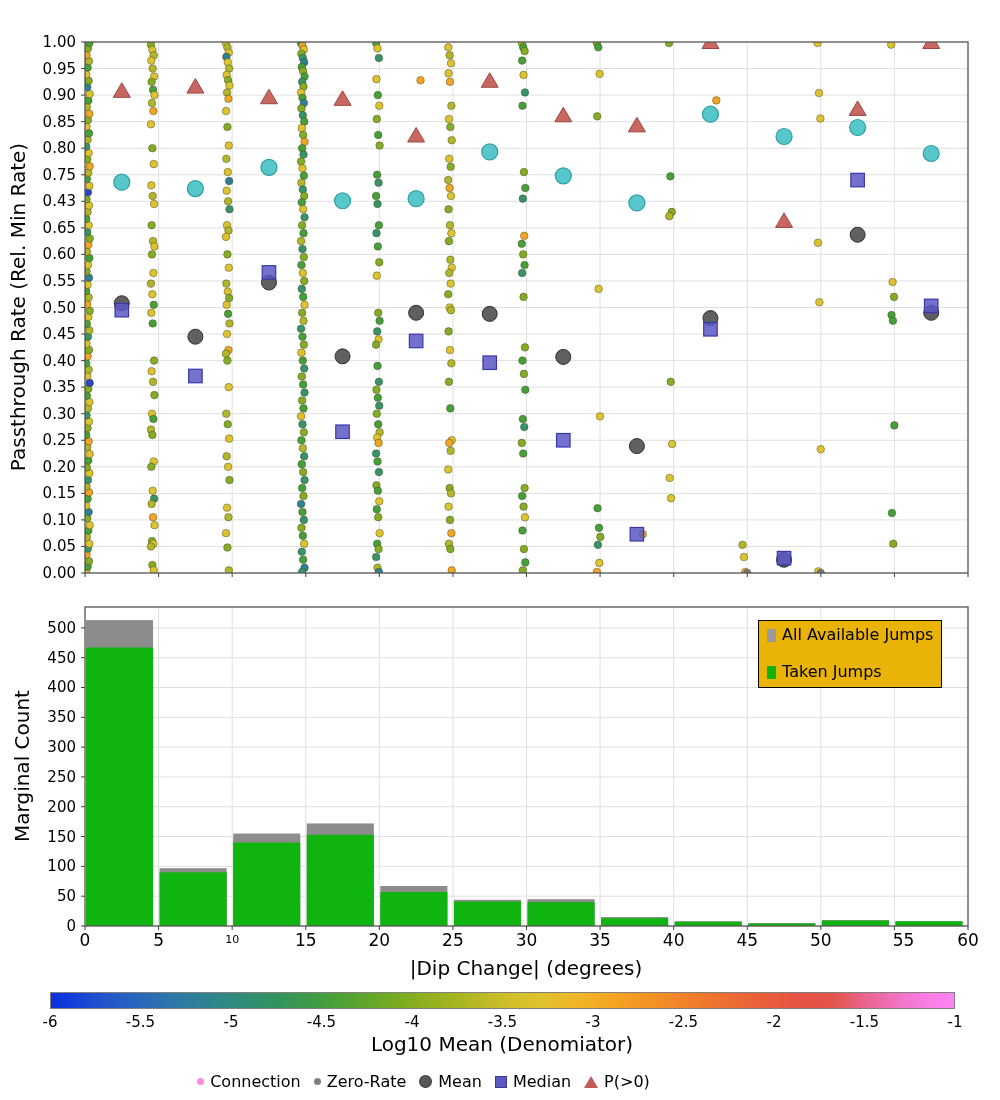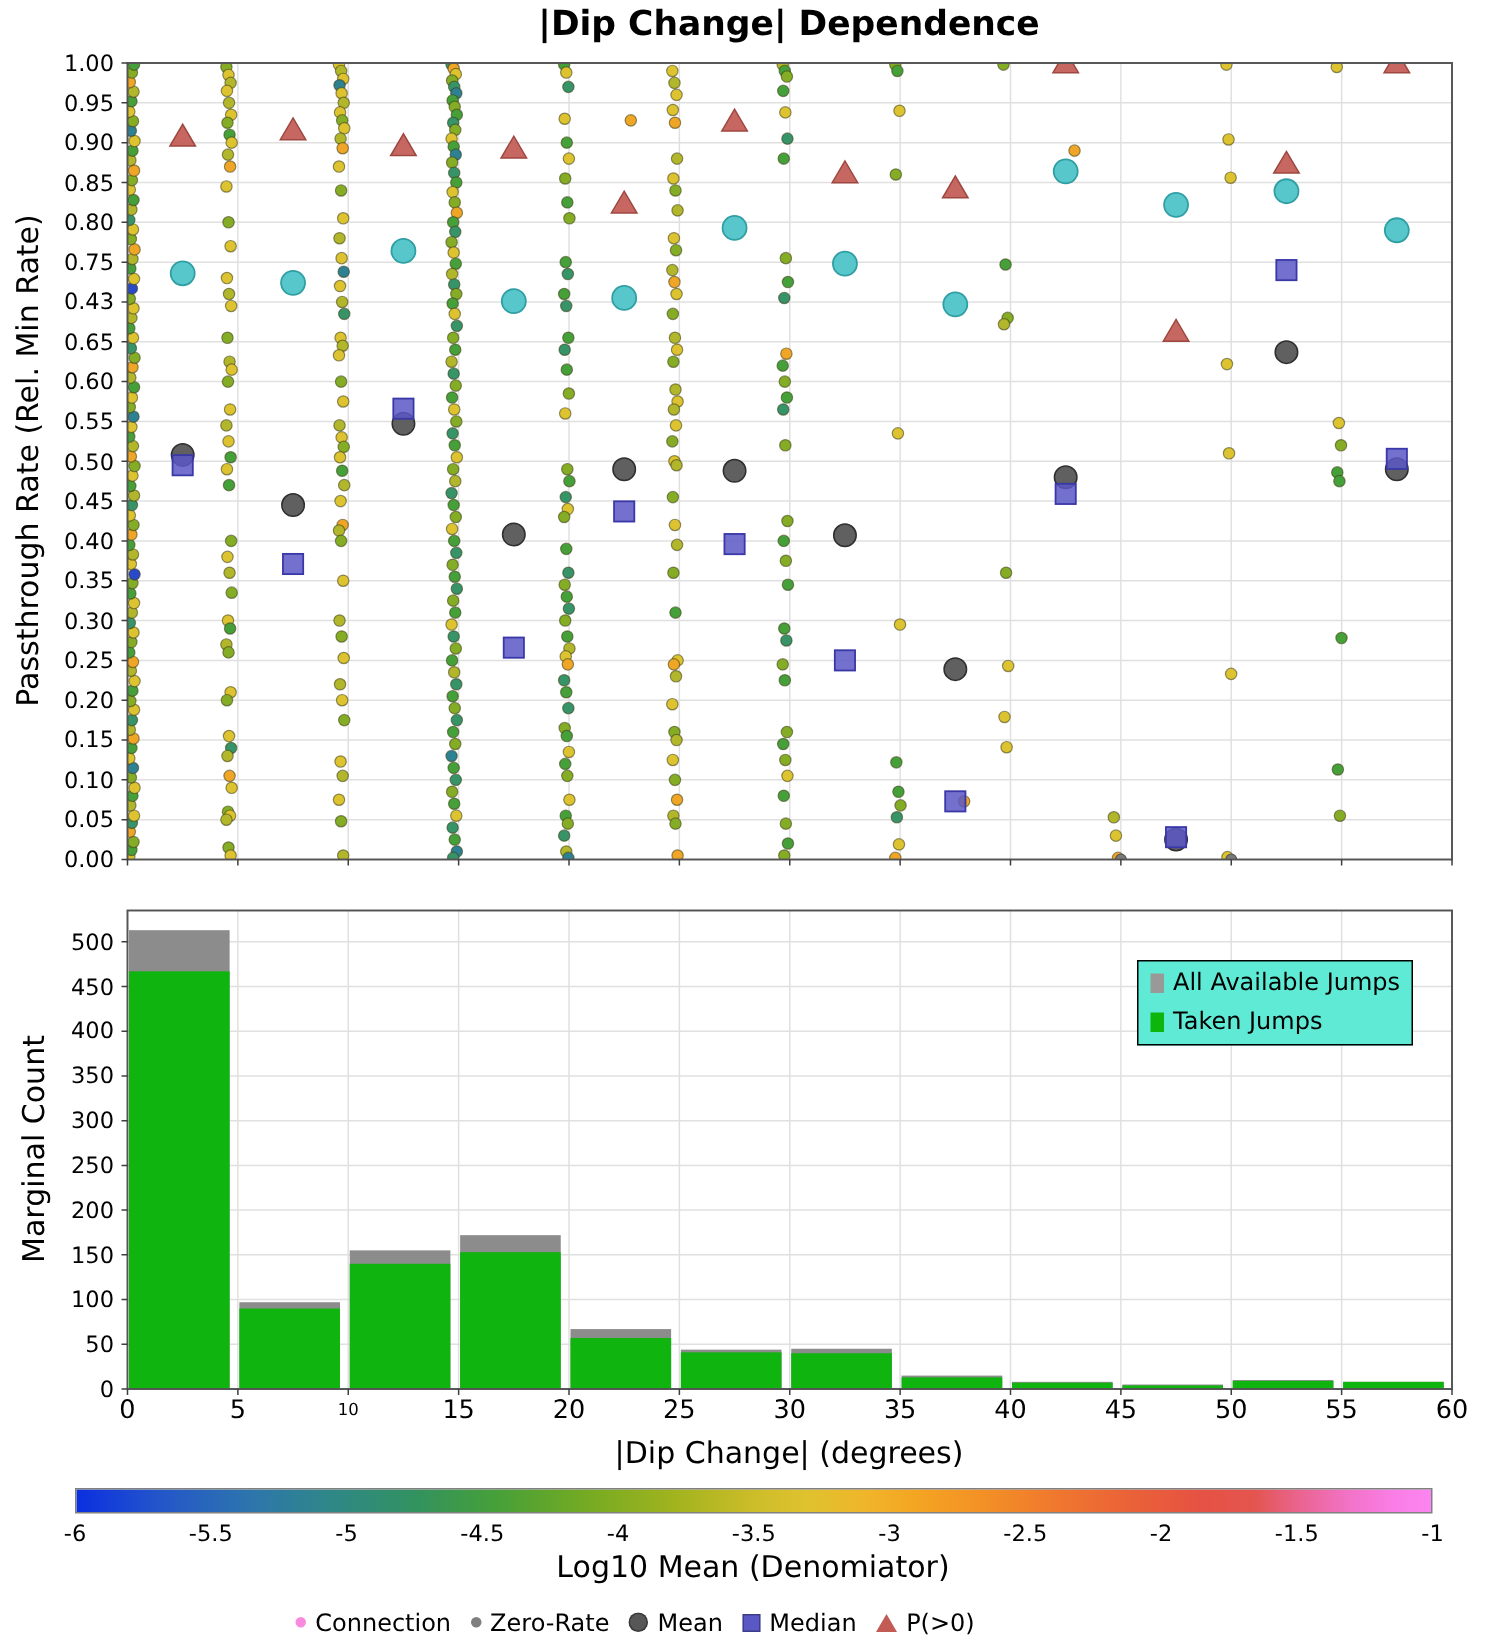--- a/index.html
+++ b/index.html
@@ -19,23 +19,23 @@
   .xtick{text-align:center;}
   .axis-title-y{
     position:absolute;transform:translate(-50%,-50%) rotate(-90deg);
     font-size:20px;white-space:nowrap;
   }
   .axis-title-x{
     position:absolute;transform:translateX(-50%);
     font-size:20px;white-space:nowrap;
   }
   .hist-legend{
-    position:absolute;left:758px;top:640px;
-    background:#5eead4;border:1.6px solid #000;
-    padding:5px 8px 6px 8px;display:flex;flex-direction:column;gap:8px;
+    position:absolute;left:758px;top:620px;
+    background:#eab308;border:1.6px solid #000;
+    padding:5px 8px 6px 8px;display:flex;flex-direction:column;gap:19px;
   }
   .hist-legend .row{display:flex;align-items:center;gap:6px;}
   .hist-legend .swatch{width:9px;height:13px;display:inline-block;}
   .hist-legend .lab{font-size:16px;line-height:18px;white-space:nowrap;}
   .colorbar{position:absolute;left:50px;top:992px;width:905px;height:17px;border:1px solid #808080;box-sizing:border-box;}
   .cbar-label{position:absolute;transform:translateX(-50%);font-size:20px;white-space:nowrap;}
   .bottom-legend{
     position:absolute;left:0;top:1072px;width:847px;
     display:flex;justify-content:center;align-items:center;gap:13px;
     font-size:16px;
@@ -44,21 +44,20 @@
   .mk{display:inline-block;flex:none;}
   .mk.dot-small{width:7px;height:7px;border-radius:50%;}
   .mk.circle{width:13px;height:13px;border-radius:50%;border:1px solid rgba(0,0,0,0.35);box-sizing:border-box;}
   .mk.square{width:12px;height:12px;border:1px solid rgba(0,0,0,0.3);box-sizing:border-box;}
   .mk.triangle{width:0;height:0;border-left:7px solid transparent;border-right:7px solid transparent;}
 </style>
 </head>
 <body>
 
 <div class="fig">
-  <div class="title">|Dip Change| Dependence</div>
 
   <div class="axis-title-y" style="left:18px;top:307px;">Passthrough Rate (Rel. Min Rate)</div>
 
   <div class="panel" style="left:79px;top:36px;">
     <svg id="top-svg" width="895" height="543" viewBox="0 0 895 543">
         <defs>
           <clipPath id="clipTop">
             <rect x="6" y="6" width="883" height="531"></rect>
           </clipPath>
         </defs>
@@ -718,21 +717,21 @@
       <div class="tick-label xtick" style="left: 138.583px; width: 40px; top: 931px; font-size: 17px;">5</div>
       <div class="tick-label xtick" style="left: 212.167px; width: 40px; top: 931px; font-size: 11px;">10</div>
       <div class="tick-label xtick" style="left: 285.75px; width: 40px; top: 931px; font-size: 17px;">15</div>
       <div class="tick-label xtick" style="left: 359.333px; width: 40px; top: 931px; font-size: 17px;">20</div>
       <div class="tick-label xtick" style="left: 432.917px; width: 40px; top: 931px; font-size: 17px;">25</div>
       <div class="tick-label xtick" style="left: 506.5px; width: 40px; top: 931px; font-size: 17px;">30</div>
       <div class="tick-label xtick" style="left: 580.083px; width: 40px; top: 931px; font-size: 17px;">35</div>
       <div class="tick-label xtick" style="left: 653.667px; width: 40px; top: 931px; font-size: 17px;">40</div>
       <div class="tick-label xtick" style="left: 727.25px; width: 40px; top: 931px; font-size: 17px;">45</div>
       <div class="tick-label xtick" style="left: 800.833px; width: 40px; top: 931px; font-size: 17px;">50</div>
-      <div class="tick-label xtick" style="left: 874.417px; width: 40px; top: 931px; font-size: 17px;">55</div>
+      <div class="tick-label xtick" style="left: 874.417px; width: 40px; top: 931px; font-size: 17px; text-align: right;">55</div>
       <div class="tick-label xtick" style="left: 948px; width: 40px; top: 931px; font-size: 17px;">60</div>
     </div>
 
   <div class="hist-legend">
     <div class="row">
       <span class="swatch" style="background:#999999;"></span>
       <span class="lab">All Available Jumps</span>
     </div>
     <div class="row">
       <span class="swatch" style="background:#0db50d;"></span>

